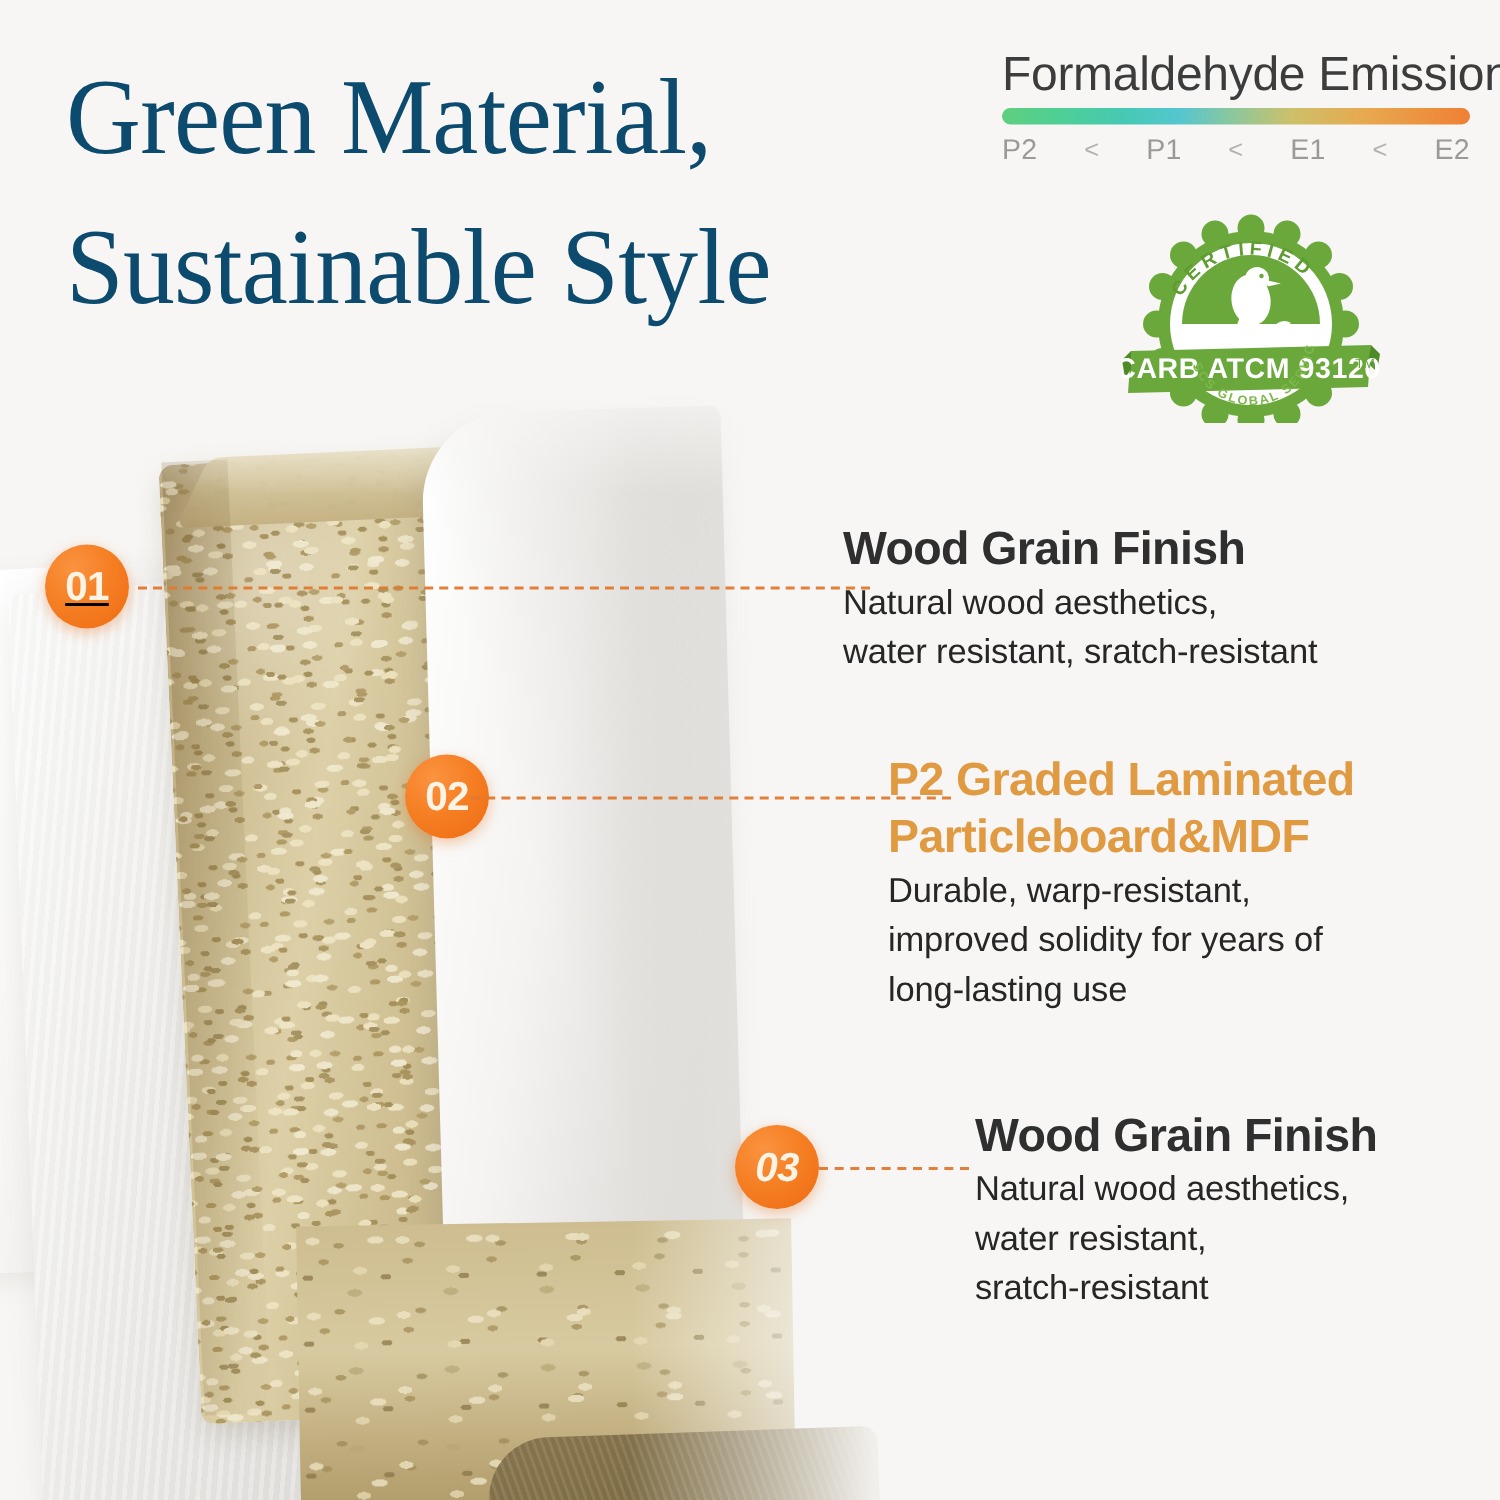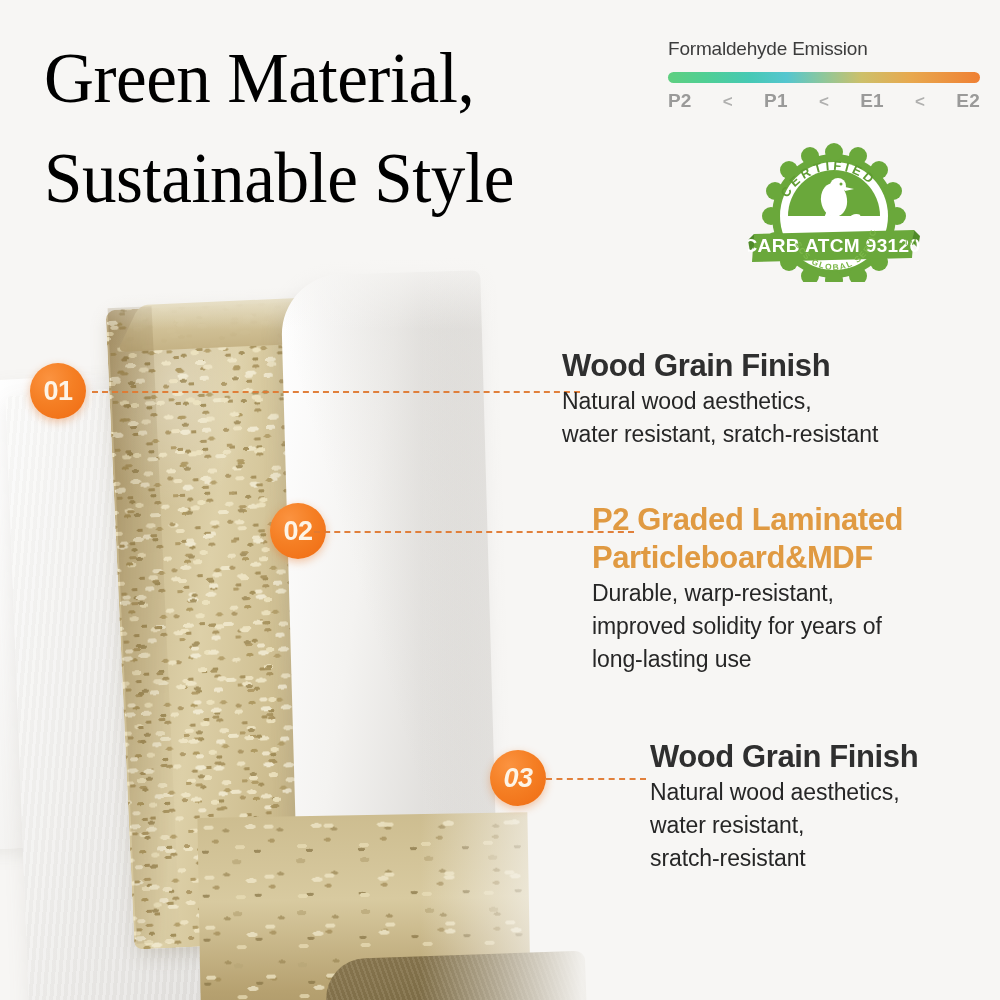--- a/index.html
+++ b/index.html
@@ -10,43 +10,43 @@
     position:relative;
     overflow:hidden;
     -webkit-font-smoothing:antialiased;
   }
   .stage { position:absolute; inset:0; }
 
   
   .headline {
     position:absolute; left:44px; top:28px; width:640px;
     font-family:"Liberation Serif", serif;
-    color:#000000;
+    color:#0c4a6e;
     font-size:72px;
     line-height:100px;
     letter-spacing:-0.5px;
     white-space:nowrap;
   }
   .headline .ln { display:block; transform:scaleX(0.96); transform-origin:left center; }
 
   
   .emission { position:absolute; left:668px; top:34px; width:312px; }
   .emission-title {
-    font-size:19px; color:#3c3c3c; letter-spacing:-0.2px;
+    font-size:32px; color:#3c3c3c; letter-spacing:-0.2px;
     line-height:30px; white-space:nowrap;
   }
   .emission-bar {
     margin-top:8px; height:11px; border-radius:6px;
     background:linear-gradient(90deg,
       #5fcf80 0%, #4fcf94 12%, #46c9b4 26%, #55c6cf 38%,
       #8fc79a 50%, #cdc06a 62%, #e8a84e 78%, #ef8033 100%);
   }
   .emission-scale {
-    margin-top:7px; display:flex; align-items:flex-end; justify-content:space-between;
-    font-size:19px; color:#9a9a99; letter-spacing:0.2px;font-weight:bold;
+    margin-top:7px; display:flex; align-items:flex-start; justify-content:space-between;
+    font-size:19px; color:#9a9a99; letter-spacing:0.2px;
   }
   .emission-scale .lt { font-size:17px; color:#b0b0af; }
 
   
   .badge { position:absolute; left:748px; top:142px; width:172px; height:140px; }
   .badge svg { width:100%; height:100%; display:block; }
 
   
   .photo { position:absolute; left:0; top:255px; width:600px; height:745px; }
 
@@ -213,21 +213,21 @@
     font-size:31px; font-weight:bold; color:#2f2f2f; letter-spacing:-0.4px;
     line-height:38px; white-space:nowrap;
   }
   .c-title.amber { color:#e09a42; white-space:normal; }
   .c-body {
     font-size:23px; color:#262626; line-height:33px; letter-spacing:-0.1px;
   }
 
   
   #co1 { left:30px; top:363px; }
-  #co1 .marker { left:0; top:0; }
+  #co1 .marker { left:0; top:0;text-decoration:underline; }
   #co1 .dash   { left:62px; top:28px; width:488px; }
   #co1 .txt    { position:absolute; left:532px; top:-16px; width:470px; }
 
   #co2 { left:258px; top:503px; }
   #co2 .marker { left:12px; top:0; }
   #co2 .dash   { left:56px; top:28px; width:320px; }
   #co2 .txt    { position:absolute; left:334px; top:-2px; width:420px; }
 
   #co3 { left:490px; top:750px; }
   #co3 .marker { left:0; top:0;font-style:italic; }

